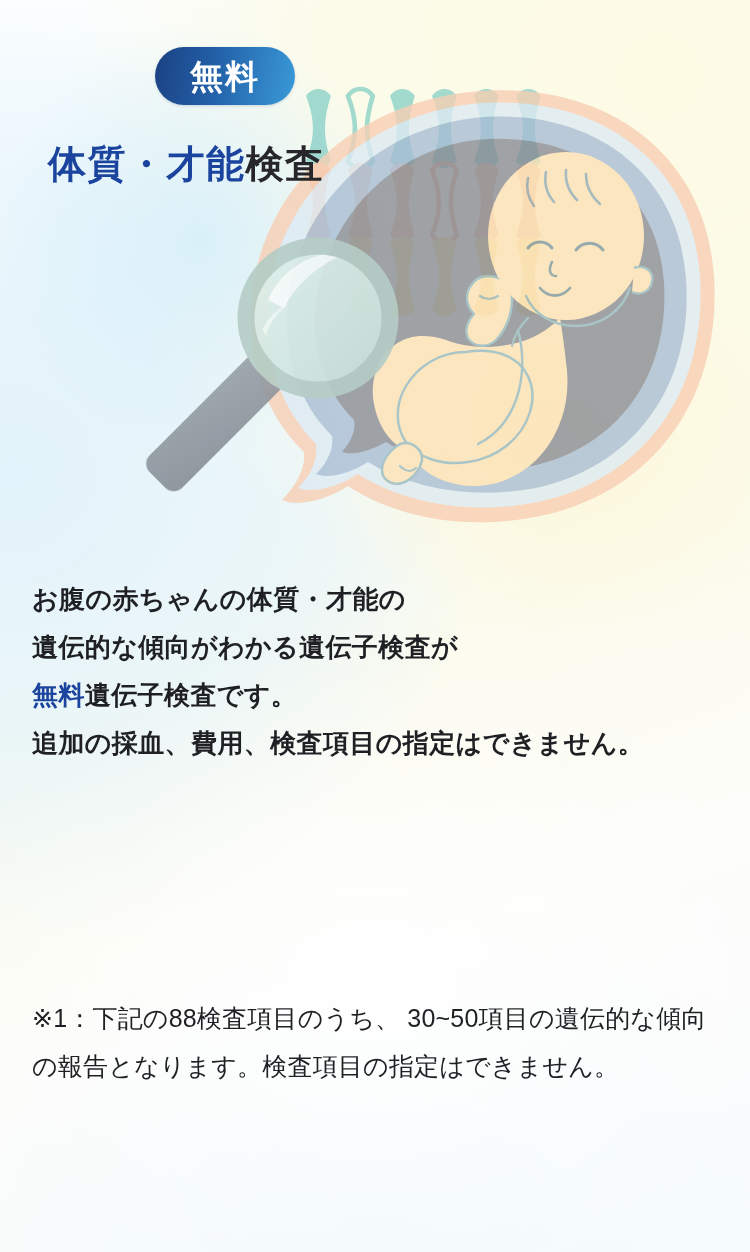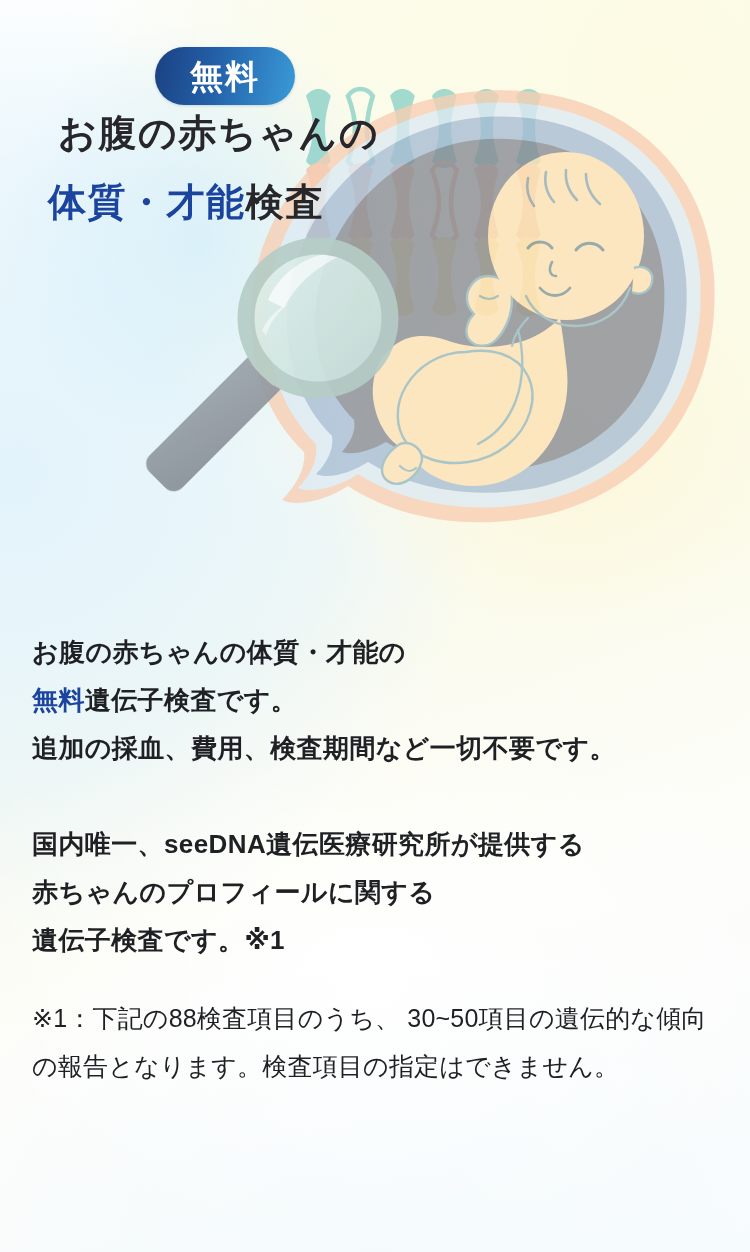--- a/index.html
+++ b/index.html
@@ -97,21 +97,21 @@
   }
   .hero-line-1 { margin-left: 58px; }
   .hero-line-2 { margin-left: 48px; margin-top: 31px; }
   .hero-accent { color: #1a449d; }
   .hero-plain  { color: #26262b; }
 
   
   .copy {
     position: absolute;
     left: 32px;
-    top: 628px;
+    top: 575px;
     width: 690px;
   }
   .copy-block {
     font-size: 26px;
     font-weight: 700;
     line-height: 48px;
     color: #1f2024;
     letter-spacing: 0.4px;
   }
   .copy-line { white-space: nowrap; }
@@ -351,50 +351,41 @@
         <circle cx="318" cy="318" r="72" fill="none" stroke="#b5ccc6" stroke-width="17"></circle>
       </g>
     </svg>
   </div>
 
   <div class="badge">
     <span class="badge-label">無料</span>
   </div>
 
   <div class="hero-title">
-    <div class="hero-line hero-line-1">お腹の赤ちゃんの</div>
     <div class="hero-line hero-line-2">
       <span class="hero-accent">体質・才能</span><span class="hero-plain">検査</span>
     </div>
   </div>
 
   <div class="copy">
 
     <div class="copy-block">
       <div class="copy-line">
         <span>お腹の赤ちゃんの体質・才能の</span>
       </div>
       <div class="copy-line">
+        <span>遺伝的な傾向がわかる遺伝子検査が</span>
+      </div>
+      <div class="copy-line">
         <span class="copy-highlight">無料</span><span>遺伝子検査です。</span>
       </div>
       <div class="copy-line">
-        <span>追加の採血、費用、検査期間など一切不要です。</span>
+        <span>追加の採血、費用、検査項目の指定はできません。</span>
       </div>
     </div>
 
     <div class="copy-gap"></div>
 
-    <div class="copy-block">
-      <div class="copy-line">
-        <span>国内唯一、seeDNA遺伝医療研究所が提供する</span>
-      </div>
-      <div class="copy-line">
-        <span>赤ちゃんのプロフィールに関する</span>
-      </div>
-      <div class="copy-line">
-        <span>遺伝子検査です。※1</span>
-      </div>
-    </div>
   </div>
 
   <div class="footnote">※1：下記の88検査項目のうち、 30~50項目の遺伝的な傾向の報告となります。検査項目の指定はできません。</div>
 
 </div>
 
 </body></html>

